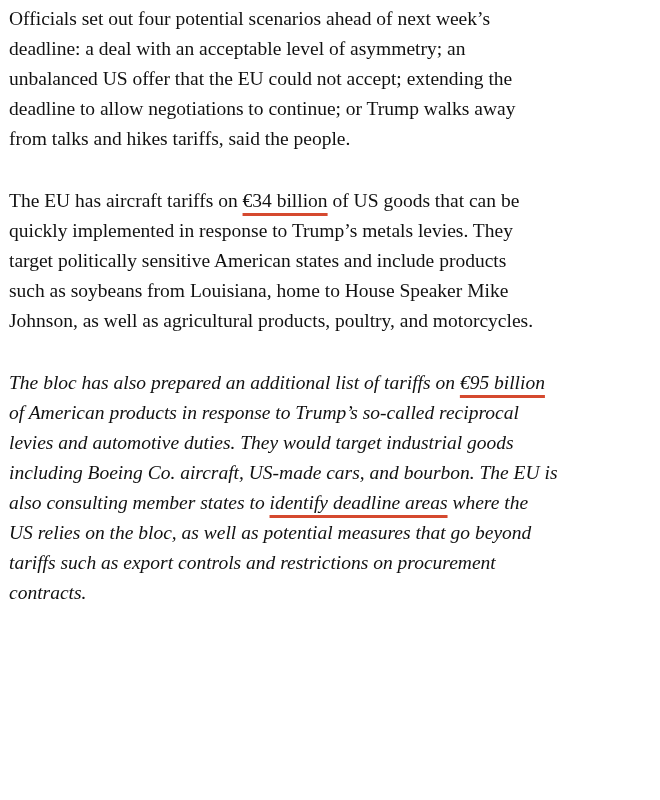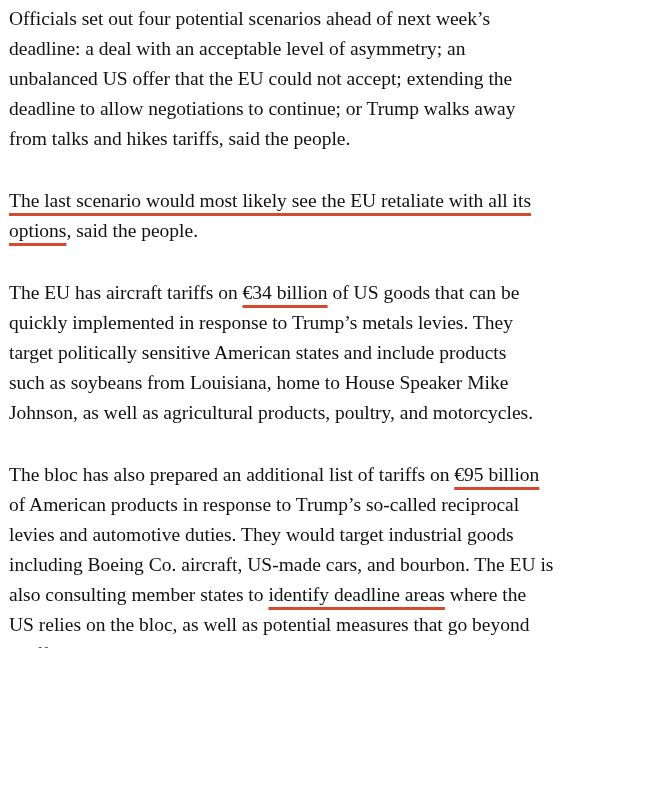--- a/index.html
+++ b/index.html
@@ -18,42 +18,41 @@
     line-height: 30px;
     color: #111111;
     -webkit-font-smoothing: antialiased;
   }
   .article-body p {
     margin: 0 0 32px 0;
     white-space: pre-wrap;
   }
   .article-body p:last-child {
     margin-bottom: 4px;
+    font-style: italic;
   }
   .inline-link {
     color: #111111;
     text-decoration: underline;
     text-decoration-color: var(--link-underline, #d5492f);
     text-decoration-thickness: 3px;
     text-underline-offset: 6px;
     text-decoration-skip-ink: none;
     cursor: pointer;
   }
 </style>
 </head>
 <body>
 
 <main class="article-body" style="--link-underline: #d5492f; color: rgb(17, 17, 17); background: rgb(255, 255, 255);">
     <p><span>Officials set out four potential scenarios ahead of next week’s
 deadline: a deal with an acceptable level of asymmetry; an
 unbalanced US offer that the EU could not accept; extending the
 deadline to allow negotiations to continue; or Trump walks away
 from talks and hikes tariffs, said the people.</span></p>
-    <p><span class="inline-link">The last scenario would most likely see the EU retaliate with all its
-options</span><span>, said the people.</span></p>
     <p><span>The EU has aircraft tariffs on </span><span class="inline-link">€34 billion</span><span> of US goods that can be
 quickly implemented in response to Trump’s metals levies. They
 target politically sensitive American states and include products
 such as soybeans from Louisiana, home to House Speaker Mike
 Johnson, as well as agricultural products, poultry, and motorcycles.</span></p>
     <p><span>The bloc has also prepared an additional list of tariffs on </span><span class="inline-link">€95 billion</span><span>
 of American products in response to Trump’s so-called reciprocal
 levies and automotive duties. They would target industrial goods
 including Boeing Co. aircraft, US-made cars, and bourbon. The EU is
 also consulting member states to </span><span class="inline-link">identify deadline areas</span><span> where the

